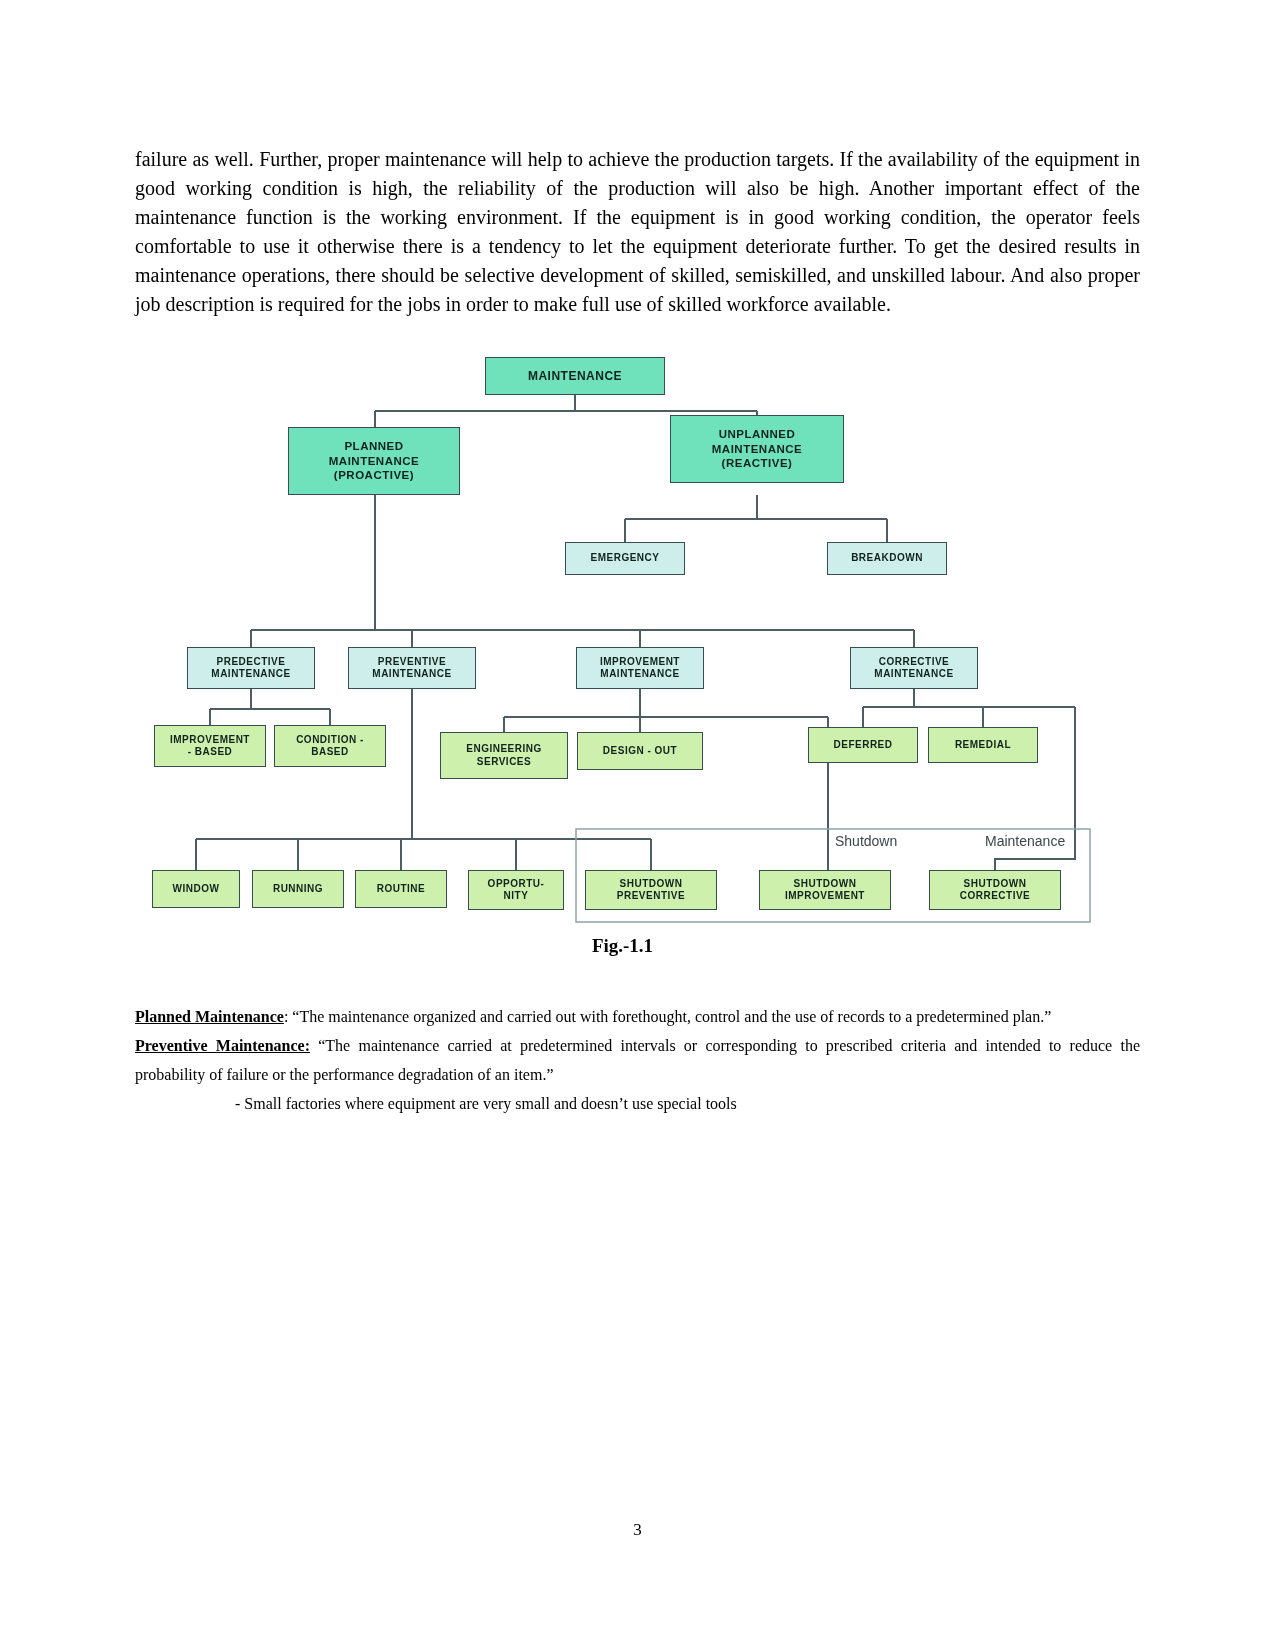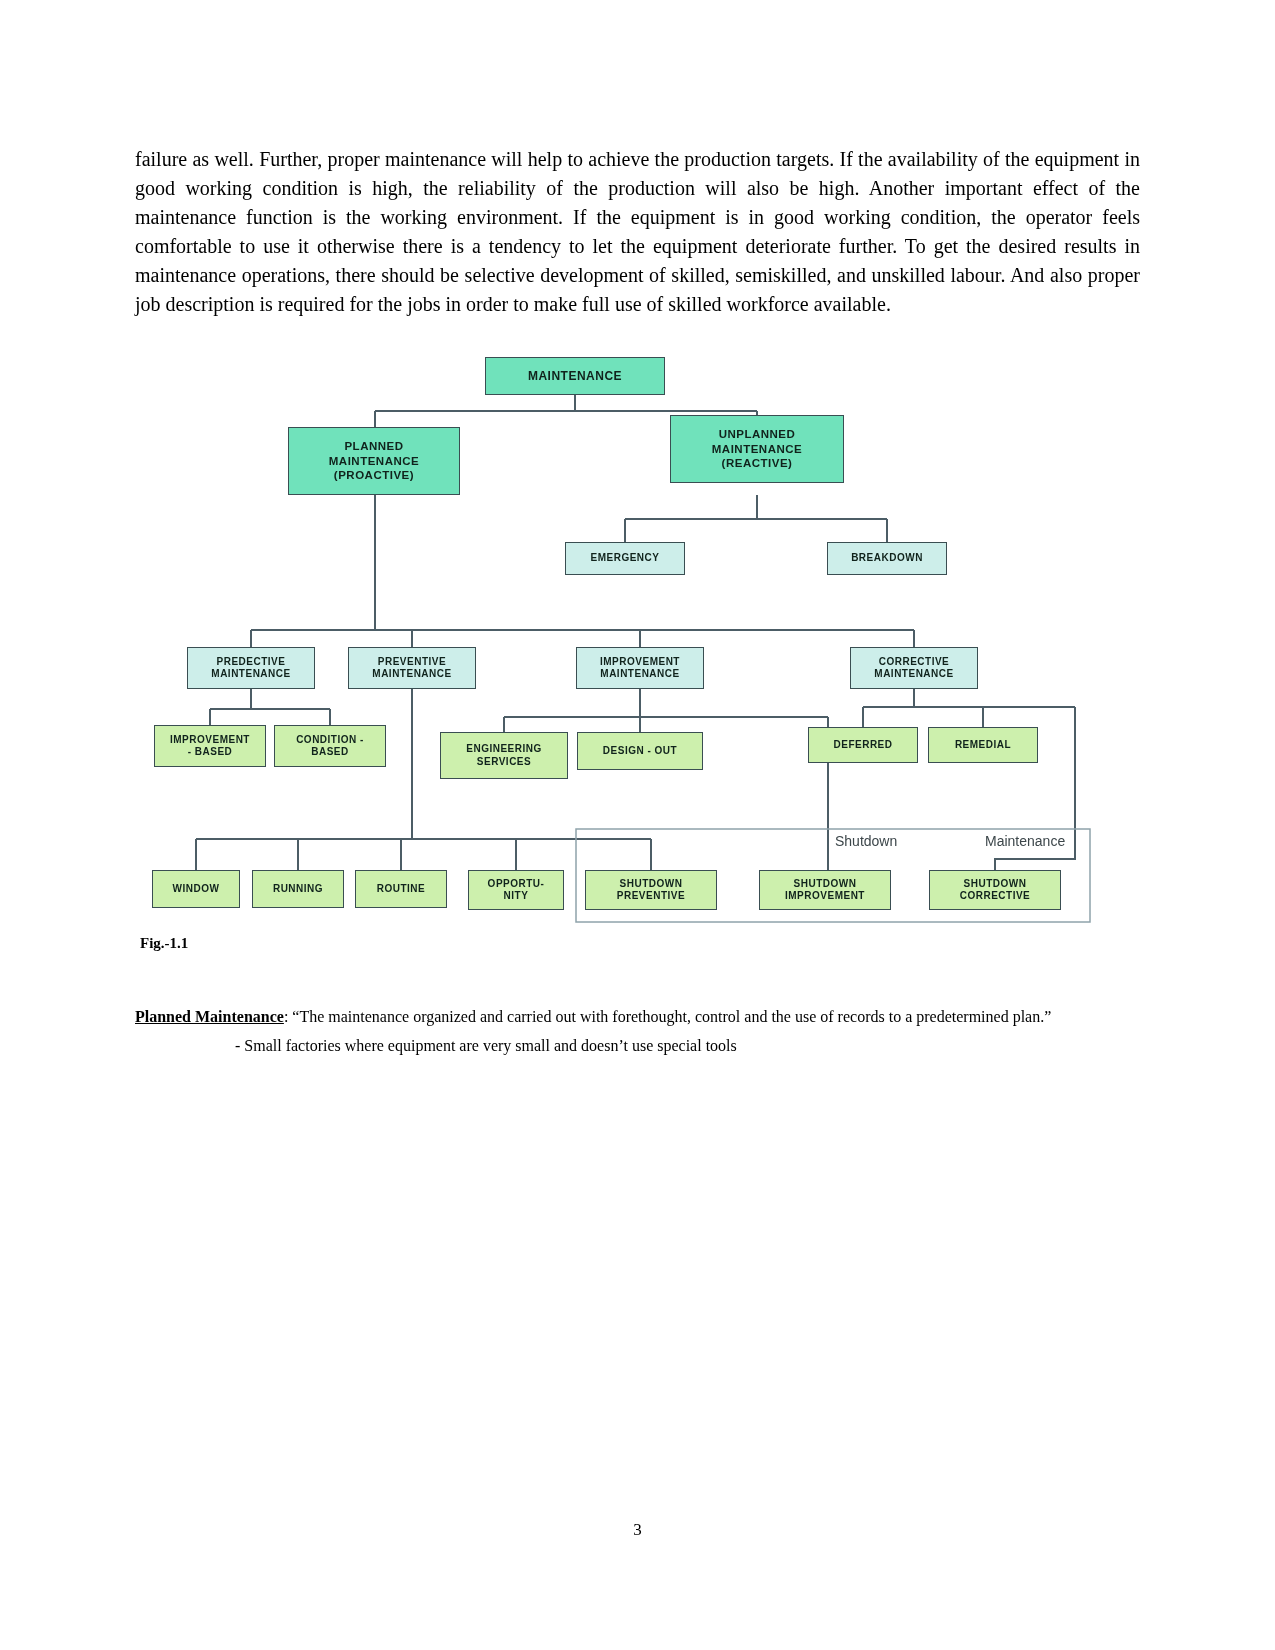--- a/index.html
+++ b/index.html
@@ -16,22 +16,22 @@
         text-align:center;white-space:pre-line;
         font-family:"Liberation Sans",sans-serif;font-weight:bold;
         font-size:10px;line-height:1.25;letter-spacing:0.5px;color:#10231c;
         border:1.6px solid #3a4e52;}
   .node.root{background:#70e2bb;font-size:12px;}
   .node.lg{background:#70e2bb;font-size:11.5px;}
   .node.cyan{background:#cdeeea;}
   .node.green{background:#cdf0ad;}
   .grouplabel{position:absolute;z-index:1;font-family:"Liberation Sans",sans-serif;
         font-size:14px;color:#3c464a;}
-  .caption{position:absolute;left:0;right:0;top:588px;
-        font-size:15px;font-weight:bold;}
+  .caption{position:absolute;left:0;right:0;top:588px;text-align:center;
+        font-size:19px;font-weight:bold;}
   
   .defs{margin-top:25px;}
   .defs p{margin:0;font-size:16px;line-height:29px;text-align:justify;}
   .term{font-weight:bold;text-decoration:underline;}
   .bullet{margin:0 0 0 100px !important;text-align:center;}
   .bullet.spaced{margin-top:29px !important;}
   .pagenum{position:absolute;left:0;right:0;top:1520px;text-align:center;font-size:17px;}
 </style>
 </head>
 <body>
@@ -129,18 +129,19 @@
 CORRECTIVE</div>
 
       <div class="grouplabel" style="left:695px;top:486px">Shutdown</div>
       <div class="grouplabel" style="left:845px;top:486px">Maintenance</div>
 
       <div class="caption">Fig.-1.1</div>
     </div>
 
     <div class="defs">
       <p><span class="term">Planned Maintenance</span><span>: “The maintenance organized and carried out with forethought, control and the use of records to a predetermined plan.”</span></p>
+      <p><span class="term">Preventive Maintenance:</span><span> “The maintenance carried at predetermined intervals or corresponding to prescribed criteria and intended to reduce the probability of failure or the performance degradation of an item.”</span></p>
       <p class="bullet">- Small factories where equipment are very small and doesn’t use special tools</p>
     </div>
   </div>
 
   <div class="pagenum">3</div>
 </div>
 
 </body></html>

